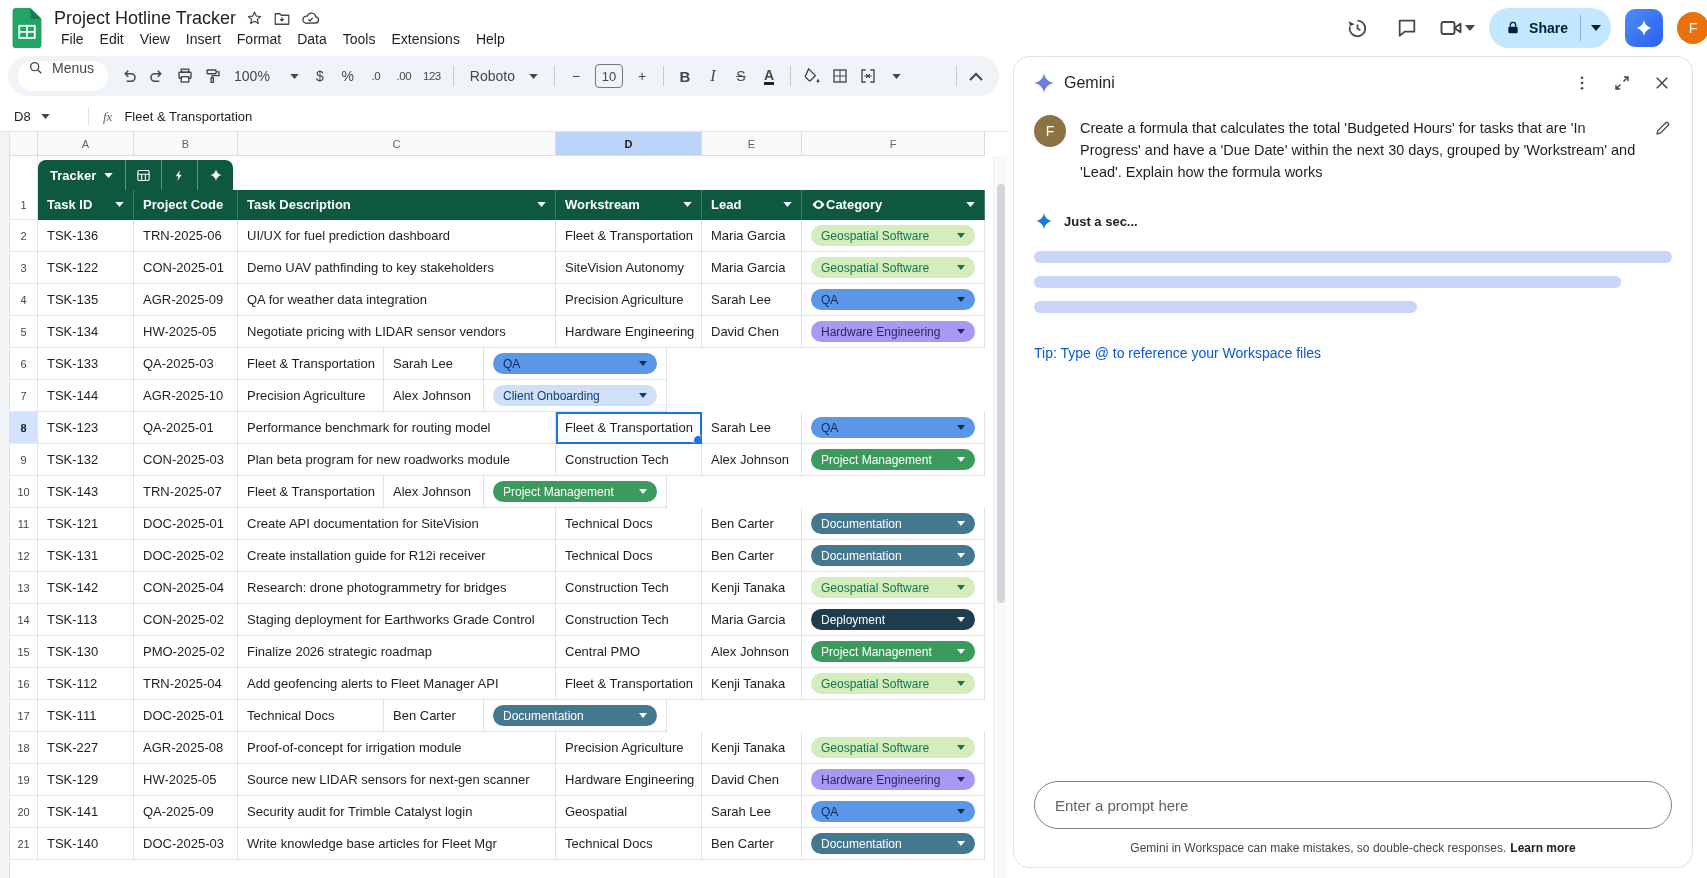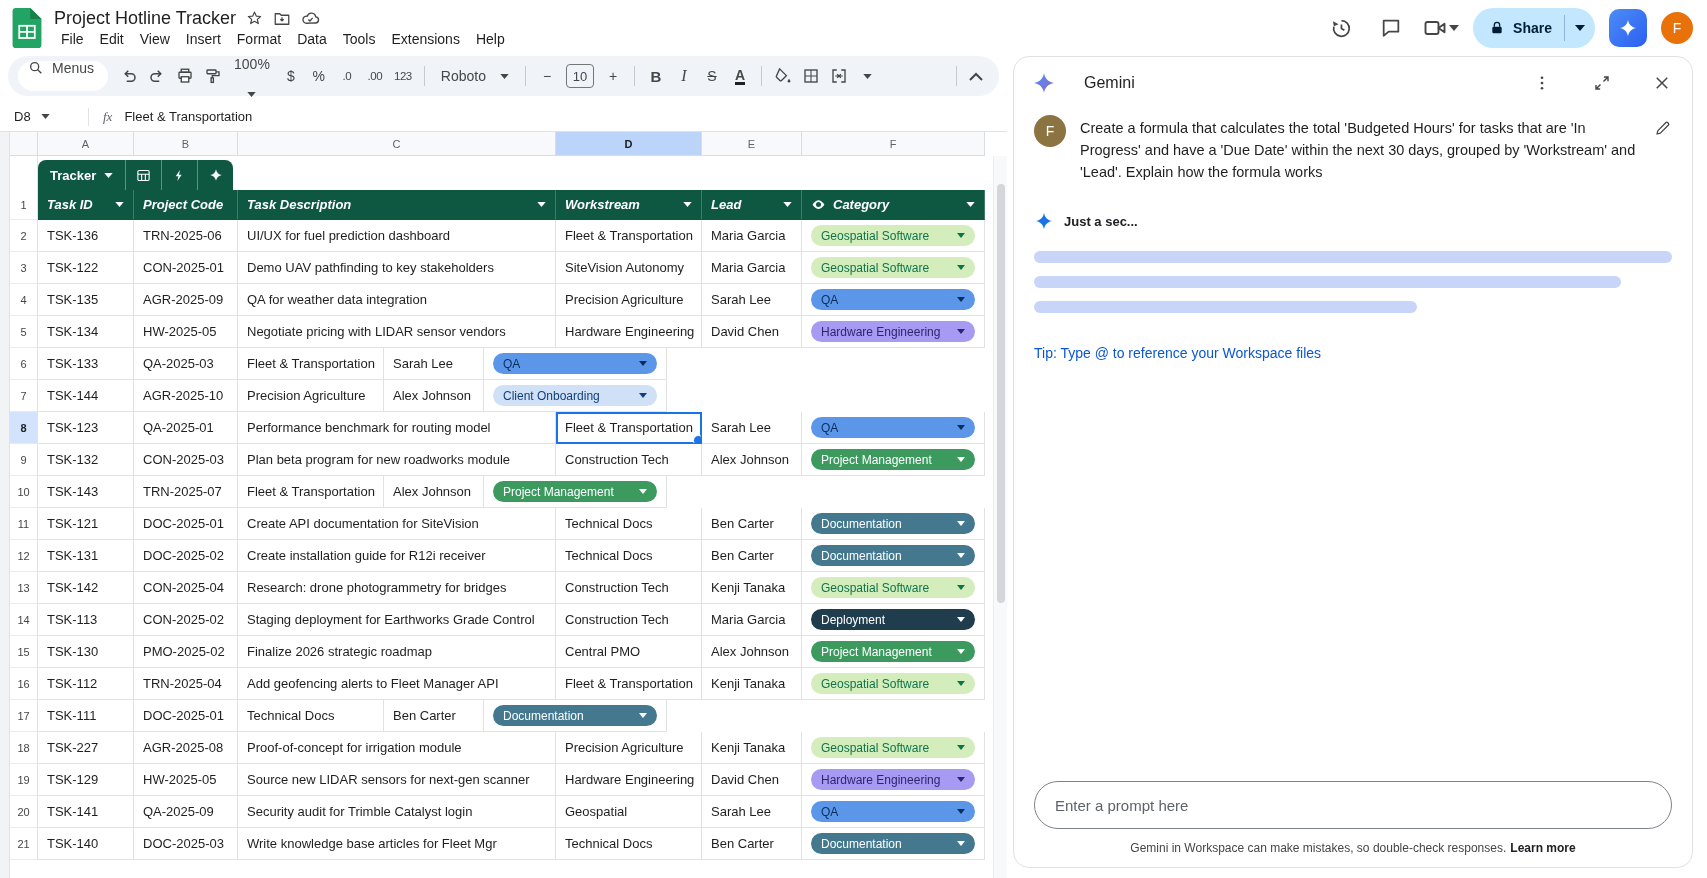--- a/index.html
+++ b/index.html
@@ -12,21 +12,21 @@
   }
   *{box-sizing:border-box;}
   html,body{margin:0;padding:0;}
   body{
     width:1707px;height:878px;overflow:hidden;background:#fff;
     font-family:"Liberation Sans","DejaVu Sans",sans-serif;color:#1f1f1f;
   }
   svg{display:block;}
 
   
-  .topbar{height:54px;display:flex;align-items:center;justify-content:space-between;padding:2px 20px 0 12px;}
+  .topbar{height:54px;display:flex;align-items:center;justify-content:space-between;padding:2px 4px 0 12px;}
   .tb-left{display:flex;align-items:center;gap:8px;}
   .sheets-logo{width:30px;height:40px;margin-right:4px;}
   .title-block{display:flex;flex-direction:column;}
   .title-row{display:flex;align-items:center;gap:10px;}
   .doc-title{font-size:18px;color:#1f1f1f;}
   .title-ic{color:var(--icon);}
   .menubar{display:flex;gap:2px;margin-top:1px;}
   .menu-item{font-size:14px;color:#1f1f1f;padding:1px 7px;border-radius:8px;cursor:default;}
   .tb-right{display:flex;align-items:center;gap:14px;}
   .tb-icbtn{width:36px;height:36px;border-radius:50%;display:flex;align-items:center;justify-content:center;color:var(--icon);}
@@ -42,21 +42,21 @@
   
   .content{display:flex;height:824px;}
   .sheet-pane{width:1007px;flex:none;display:flex;flex-direction:column;}
 
   
   .toolbar{height:40px;margin:2px 8px 6px 8px;background:#f0f4f9;border-radius:24px;display:flex;align-items:center;padding:0 10px;gap:2px;flex:none;}
   .menus-pill{display:flex;align-items:center;gap:8px;background:#fff;border-radius:16px;height:30px;padding:0 14px 16px 10px;margin-right:6px;}
   .menus-label{font-size:14px;color:#444746;}
   .tbtn{min-width:26px;height:28px;border-radius:6px;display:flex;align-items:center;justify-content:center;color:var(--icon);padding:0 3px;}
   .sep{width:1px;height:20px;background:#c6cacd;margin:0 6px;flex:none;}
-  .zoom-btn{display:flex;align-items:center;gap:20px;font-size:14px;color:#444746;padding:0 6px;flex-direction:column;}
+  .zoom-btn{display:flex;align-items:center;gap:20px;font-size:14px;color:#444746;padding:0 6px;}
   .fmt-txt{font-size:14px;color:#444746;}
   .fmt-small{font-size:11.5px;color:#444746;letter-spacing:-0.5px;}
   .font-btn{display:flex;align-items:center;gap:14px;font-size:14px;color:#444746;padding:0 8px;}
   .size-box{width:28px;height:24px;border:1px solid #747775;border-radius:4px;font-size:13px;color:#444746;display:flex;align-items:center;justify-content:center;margin:0 4px;}
   .b-ic{font-weight:700;font-size:15px;}
   .i-ic{font-style:italic;font-family:"Liberation Serif",serif;font-size:16px;}
   .s-ic{text-decoration:line-through;font-size:14px;}
   .a-ic{font-size:14px;font-weight:600;border-bottom:3px solid #202124;line-height:14px;}
   .toolbar-end{margin-left:auto;display:flex;align-items:center;}
 
@@ -83,33 +83,33 @@
   .tracker-chip{height:30px;background:var(--green);border-radius:8px 8px 0 0;display:flex;align-items:stretch;color:#fff;}
   .chip-name{display:flex;align-items:center;gap:8px;padding:0 12px;font-size:13px;font-weight:600;}
   .chip-btn{width:36px;display:flex;align-items:center;justify-content:center;border-left:1px solid rgba(255,255,255,.35);}
 
   .grid-row{display:flex;height:32px;}
   .header-row{height:30px;}
   .rn{width:28px;border-right:1px solid #e1e3e1;border-bottom:1px solid #e9eaec;font-size:11px;color:#444746;display:flex;align-items:center;justify-content:center;background:#fff;flex:none;}
   .rn-sel{background:#d3e3fd;font-weight:700;color:#202124;}
   .cell{border-right:1px solid #e1e3e1;border-bottom:1px solid #e1e3e1;padding:0 9px;font-size:13px;color:#1f1f1f;display:flex;align-items:center;overflow:hidden;white-space:nowrap;background:#fff;flex:none;}
   .header-row .rn{height:30px;}
-  .hcell{background:var(--green);color:#fff;font-weight:600;border-right:1px solid rgba(255,255,255,.22);border-bottom:1px solid var(--green);justify-content:space-between;gap:6px;font-style:italic;}
-  .hleft{display:flex;align-items:flex-end;gap:7px;}
+  .hcell{background:var(--green);color:#fff;font-weight:600;border-right:1px solid rgba(255,255,255,.22);border-bottom:1px solid var(--green);justify-content:space-between;gap:6px;}
+  .hleft{display:flex;align-items:flex-end;}
   .cell-selected{outline:2px solid var(--accent);outline-offset:-2px;position:relative;}
   .cell-selected::after{content:"";position:absolute;right:-3px;bottom:-3px;width:9px;height:9px;border-radius:50%;background:var(--accent);border:1.5px solid #fff;}
   .pill{flex:1;display:flex;align-items:center;justify-content:space-between;border-radius:999px;padding:4px 10px;height:21px;font-size:12px;font-weight:500;overflow:hidden;white-space:nowrap;}
   .pill-tri{width:0;height:0;border-left:4px solid transparent;border-right:4px solid transparent;border-top:5px solid currentColor;flex:none;margin-left:6px;}
 
   .vscroll{position:absolute;right:0;top:24px;bottom:0;width:14px;background:#f8f9fa;border-left:1px solid #ebedef;}
   .vthumb{position:absolute;top:28px;left:3px;width:8px;height:58%;border-radius:4px;background:#d4d6d9;}
 
   
   .gemini-panel{flex:1;margin:2px 14px 10px 6px;border:1px solid #e0e2e5;border-radius:16px;background:#fff;display:flex;flex-direction:column;overflow:hidden;}
-  .gp-header{height:52px;display:flex;align-items:center;gap:28px;padding:0 14px 0 18px;flex:none;}
+  .gp-header{height:52px;display:flex;align-items:center;gap:8px;padding:0 14px 0 18px;flex:none;}
   .gp-title{font-size:16px;font-weight:500;color:#1f1f1f;flex:1;}
   .gp-hic{width:32px;height:32px;border-radius:50%;display:flex;align-items:center;justify-content:center;color:var(--icon);}
   .gp-body{flex:1;display:flex;flex-direction:column;padding:6px 20px 0 20px;overflow:hidden;}
   .gp-msg{display:flex;gap:14px;align-items:flex-start;}
   .gp-avatar{width:32px;height:32px;border-radius:50%;background:#8c7342;color:#fff;font-size:14px;display:flex;align-items:center;justify-content:center;flex:none;}
   .gp-prompt{flex:1;font-size:14.5px;line-height:1.5;color:#1f1f1f;padding-top:3px;}
   .gp-edit{color:var(--icon);flex:none;padding-top:4px;}
   .gp-resp{margin-top:28px;}
   .gp-status{display:flex;align-items:center;gap:10px;font-size:13px;font-weight:700;color:#202124;}
   .gp-bars{margin-top:20px;display:flex;flex-direction:column;gap:13px;}

